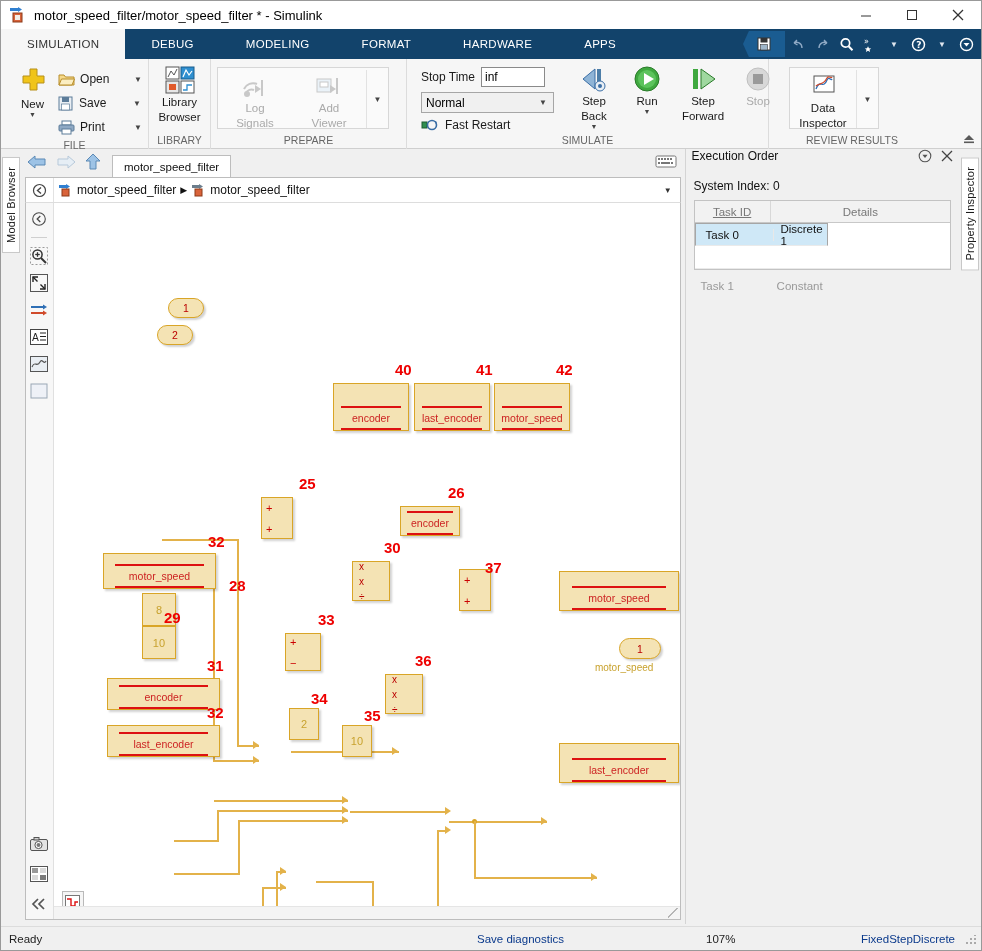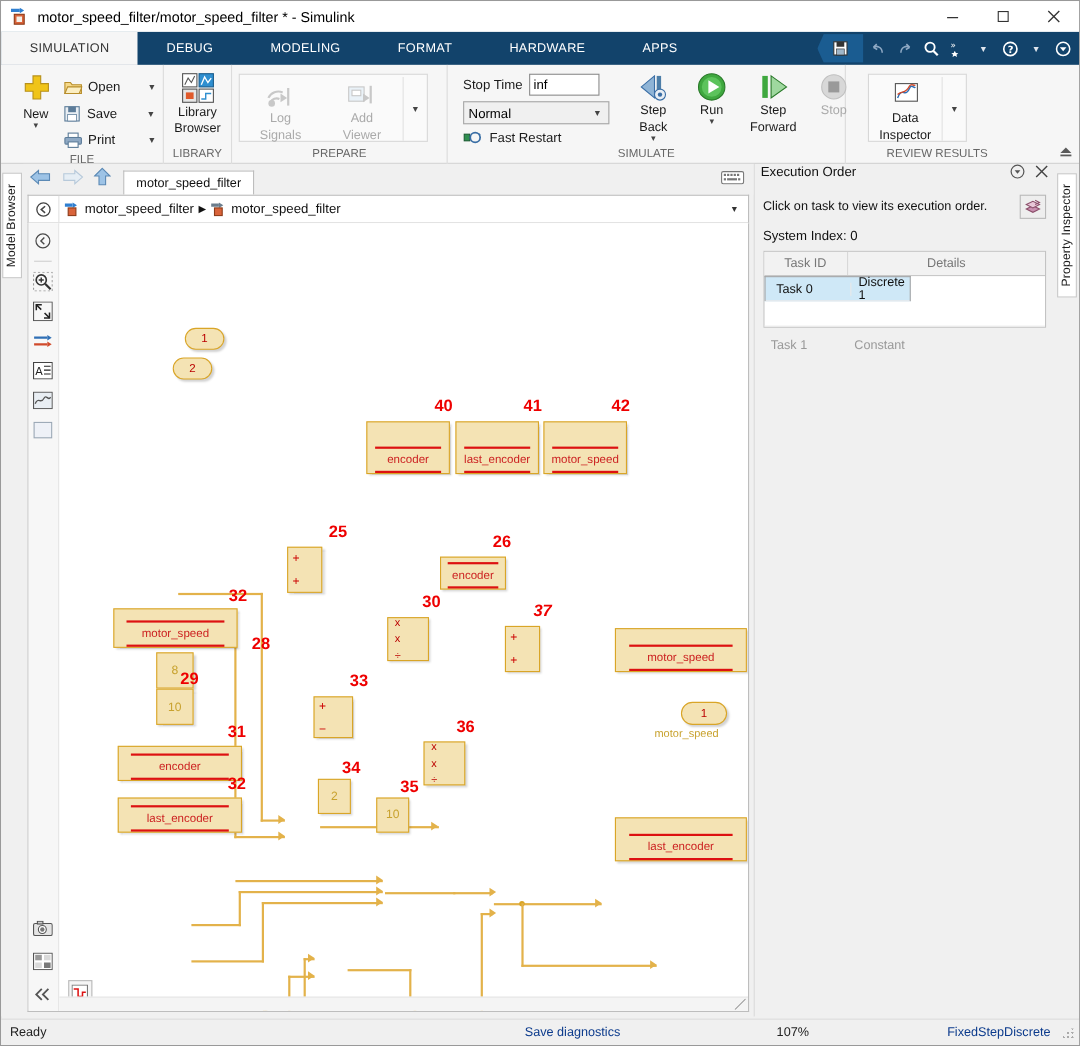--- a/index.html
+++ b/index.html
@@ -135,21 +135,21 @@
   .rp-icons { display:flex; align-items:center; gap:9px; }
   .rp-hint { display:flex; align-items:center; padding:4px 8px 2px 8px; gap:6px; }
   .rp-hint .txt { font-size:11.5px; color:#111; flex:1; }
   .rp-btn { width:24px; height:22px; border:1px solid #b9b9b9; background:#eee;
             display:flex; align-items:center; justify-content:center; }
   .rp-sys { font-size:12px; color:#111; padding:6px 8px 7px 8px; }
   .rp-table { margin:0 8px; border:1px solid #c3c3c3; background:#fff; }
   .rp-thead { display:flex; height:22px; background:#f2f2f2; border-bottom:1px solid #c8c8c8; }
   .rp-th { font-size:11.5px; color:#777; display:flex; align-items:center;
            justify-content:center; }
-  .rp-th.c1 { width:76px; border-right:1px solid #d8d8d8; }
+  .rp-th.c1 { width:76px; border-right:1px solid #d8d8d8;text-decoration:underline; }
   .rp-th.c2 { flex:1; }
   .rp-row { display:flex; height:23px; border-bottom:1px solid #eaeaea; }
   .rp-row.sel { background:#cfe8f7; }
   .rp-td { font-size:11.5px; color:#111; display:flex; align-items:center; padding-left:6px; }
   .rp-td.c1 { width:76px; border-right:1px solid #e8e8e8; }
   .rp-td.c2 { flex:1; }
   .rp-row.dim .rp-td { color:#999;margin-top:40px; }
   .prop-rail { width:22px; background:#f0f0f0; display:flex; align-items:flex-start;
                justify-content:center; padding-top:8px; }
 
@@ -757,21 +757,21 @@
               <div class="blk prod" style="left: 331px; top: 471px; width: 38px; height: 40px;">
                 <span>x</span>
                 <span>x</span>
                 <span>÷</span>
               </div>
               <div class="bnum" style="left: 361px; top: 449px;">36</div>
               <div class="blk sum" style="left: 405px; top: 366px; width: 32px; height: 42px;">
                 <span>+</span>
                 <span>+</span>
               </div>
-              <div class="bnum" style="left: 431px; top: 344px; font-style: italic;">37</div>
+              <div class="bnum" style="left: 431px; top: 356px;">37</div>
               <div class="blk ds" style="left: 505px; top: 368px; width: 120px; height: 40px;">
                 <div class="bar"></div>
                 <div class="nm">motor_speed</div>
                 <div class="bar"></div>
               </div>
               <div class="blk ds" style="left: 505px; top: 540px; width: 120px; height: 40px;">
                 <div class="bar"></div>
                 <div class="nm">last_encoder</div>
                 <div class="bar"></div>
               </div>
@@ -813,30 +813,20 @@
           </span>
           <span>
             <svg width="12" height="12" viewBox="0 0 12 12">
                 <line x1="1" y1="1" x2="11" y2="11" stroke="#444" stroke-width="1.3"></line>
                 <line x1="11" y1="1" x2="1" y2="11" stroke="#444" stroke-width="1.3"></line>
               </svg>
           </span>
         </div>
       </div>
 
-      <div class="rp-hint">
-        <span class="txt">Click on task to view its execution order.</span>
-        <span class="rp-btn">
-          <svg width="16" height="15" viewBox="0 0 16 15">
-            <path d="M2 9 l6-3 6 3 -6 3 z" fill="#c98fb0" stroke="#8c4f6b"></path>
-            <path d="M2 5 l6-3 6 3 -6 3 z" fill="#e8c7d8" stroke="#8c4f6b"></path>
-            <path d="M10 1 l4 2 -4 2" stroke="#8c4f6b" fill="none"></path>
-          </svg>
-        </span>
-      </div>
 
       <div class="rp-sys">System Index: 0</div>
 
       <div class="rp-table">
         <div class="rp-thead">
           <div class="rp-th c1">Task ID</div>
           <div class="rp-th c2">Details</div>
         </div>
         <div class="rp-row sel">
           <div class="rp-td c1">Task 0</div>

